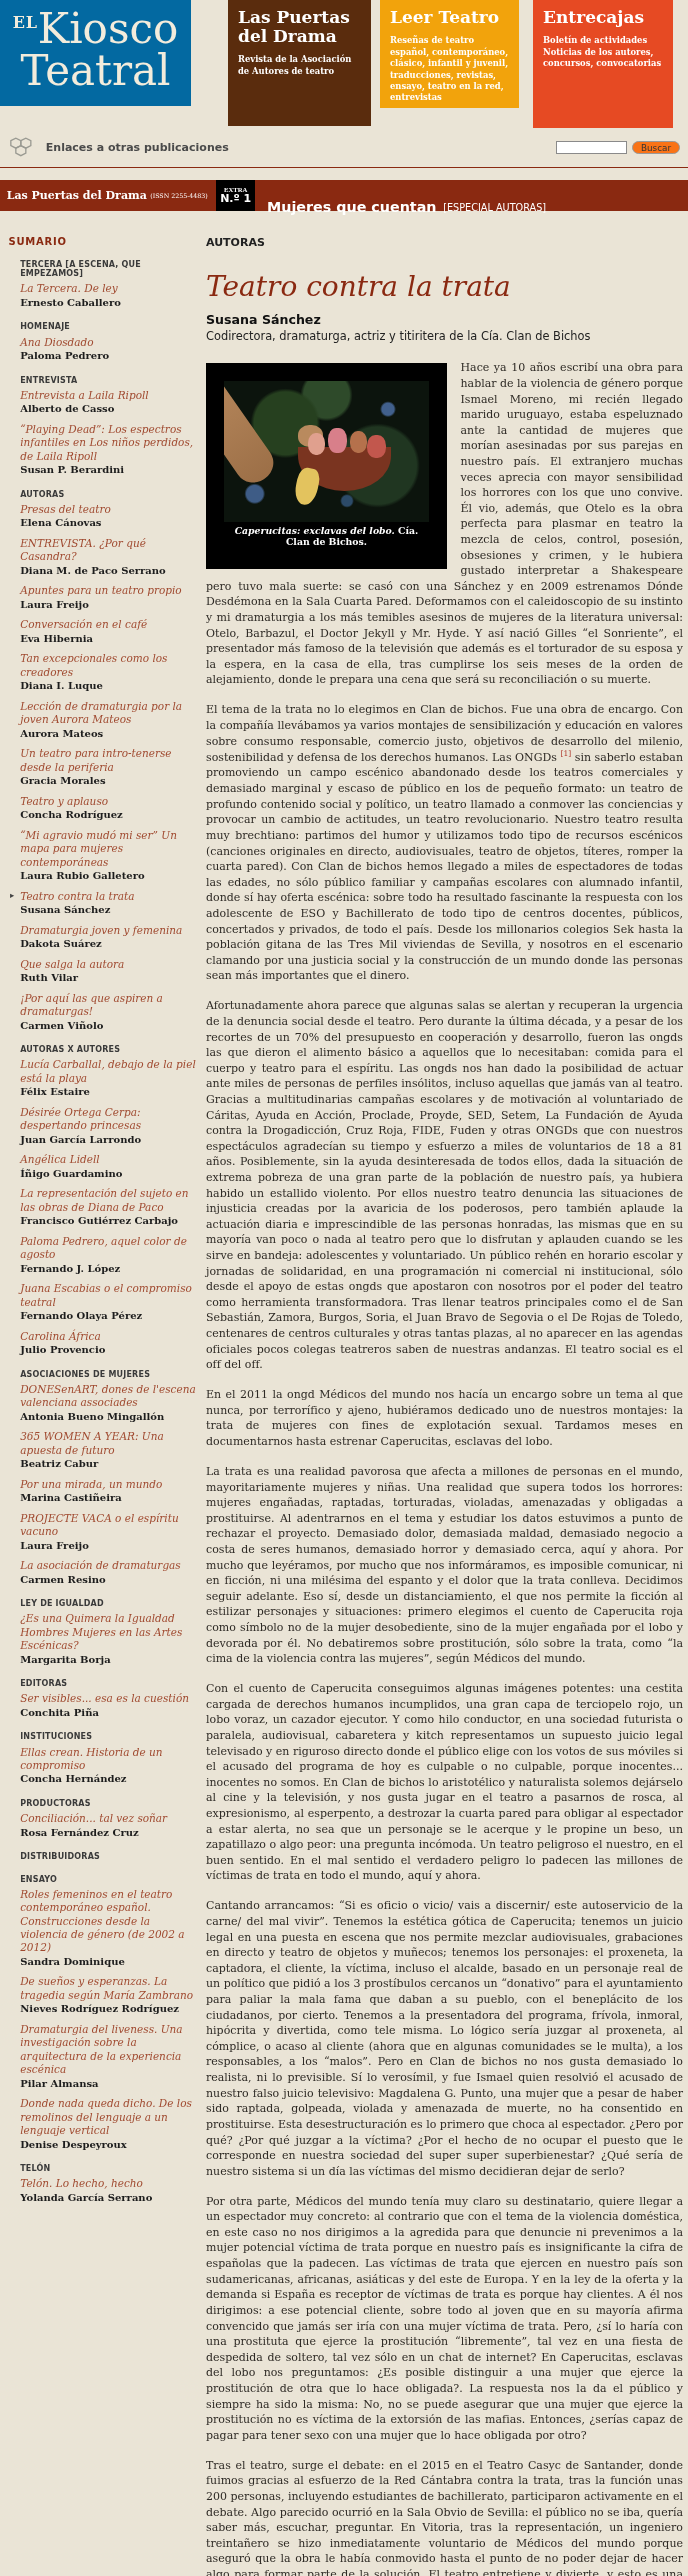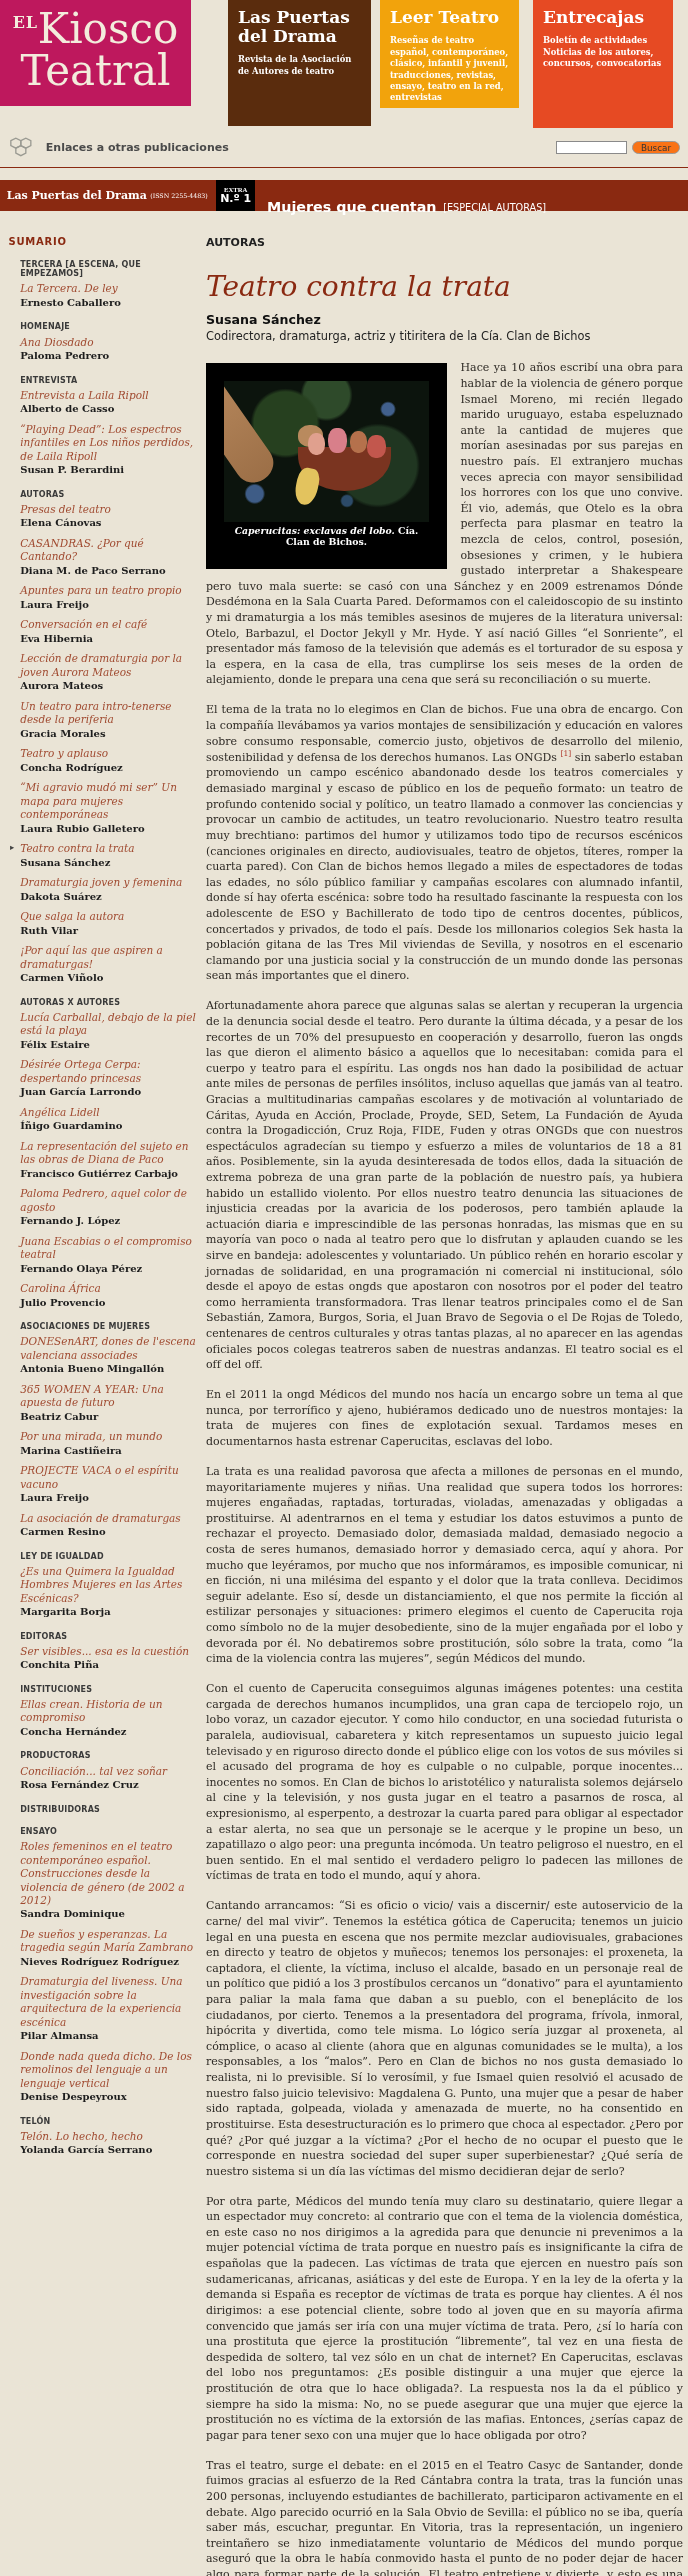--- a/index.html
+++ b/index.html
@@ -2,21 +2,21 @@
 <html lang="es" style="font-size:13.5px"><head>
 <meta charset="utf-8">
 <style>
   * { margin:0; padding:0; box-sizing:border-box; }
   body { width:688px; background:#eae4d6; font-family:"DejaVu Serif", serif; color:#2e2a25; }
   .page { position:relative; width:688px; }
 
   
   .masthead { position:relative; height:128px; }
   .box { position:absolute; top:0; color:#fff; }
-  .brand { left:0; width:191px; height:106px; background:#be185d; color:#f3ecdc;
+  .brand { left:0; width:191px; height:106px; background:#0369a1; color:#f3ecdc;
            text-align:center; padding-top:8.4px; line-height:1.0; cursor:pointer; }
   .brand .el { font-size:16px; font-weight:bold; vertical-align:15px; letter-spacing:0.8px; }
   .brand .big { font-size:42px; }
   .sec { padding:8.4px 10px; }
   .sec-puertas { left:228px; width:143px; height:126px; background:#5a2c0d; }
   .sec-leer    { left:380px; width:139px; height:108px; background:#f2a30c; }
   .sec-entre   { left:533px; width:140px; height:128px; background:#e64a23; }
   .sec h2 { font-size:17px; line-height:1.1; margin-bottom:8.4px; font-weight:bold; }
   .sec p { font-size:8.4px; line-height:1.35; font-weight:bold; }
   .sec p b { font-weight:bold; }
@@ -200,36 +200,41 @@
           </div>
 
           <div class="s-entry">
 
             <div class="s-title">Presas del teatro</div>
             <div class="s-author">Elena Cánovas</div>
           </div>
 
           <div class="s-entry">
 
-            <div class="s-title">CASANDRAS. ¿Por qué Cantando?</div>
+            <div class="s-title">ENTREVISTA. ¿Por qué Casandra?</div>
             <div class="s-author">Diana M. de Paco Serrano</div>
           </div>
 
           <div class="s-entry">
 
             <div class="s-title">Apuntes para un teatro propio</div>
             <div class="s-author">Laura Freijo</div>
           </div>
 
           <div class="s-entry">
 
             <div class="s-title">Conversación en el café</div>
             <div class="s-author">Eva Hibernia</div>
           </div>
 
+          <div class="s-entry">
+
+            <div class="s-title">Tan excepcionales como los creadores</div>
+            <div class="s-author">Diana I. Luque</div>
+          </div>
 
           <div class="s-entry">
 
             <div class="s-title">Lección de dramaturgia por la joven Aurora Mateos</div>
             <div class="s-author">Aurora Mateos</div>
           </div>
 
           <div class="s-entry">
 
             <div class="s-title">Un teatro para intro-tenerse desde la periferia</div>

